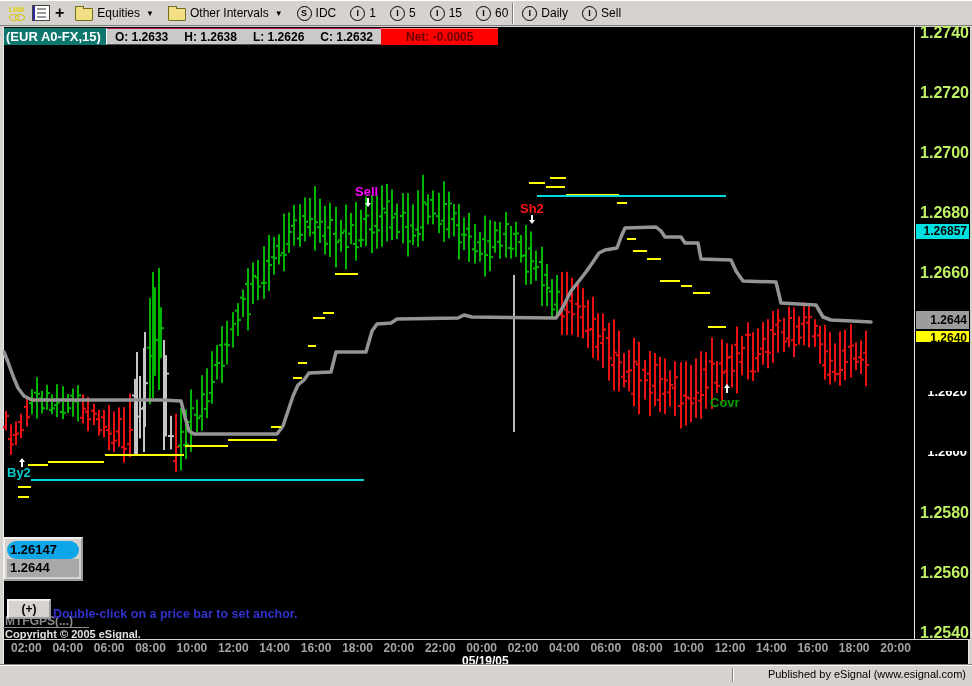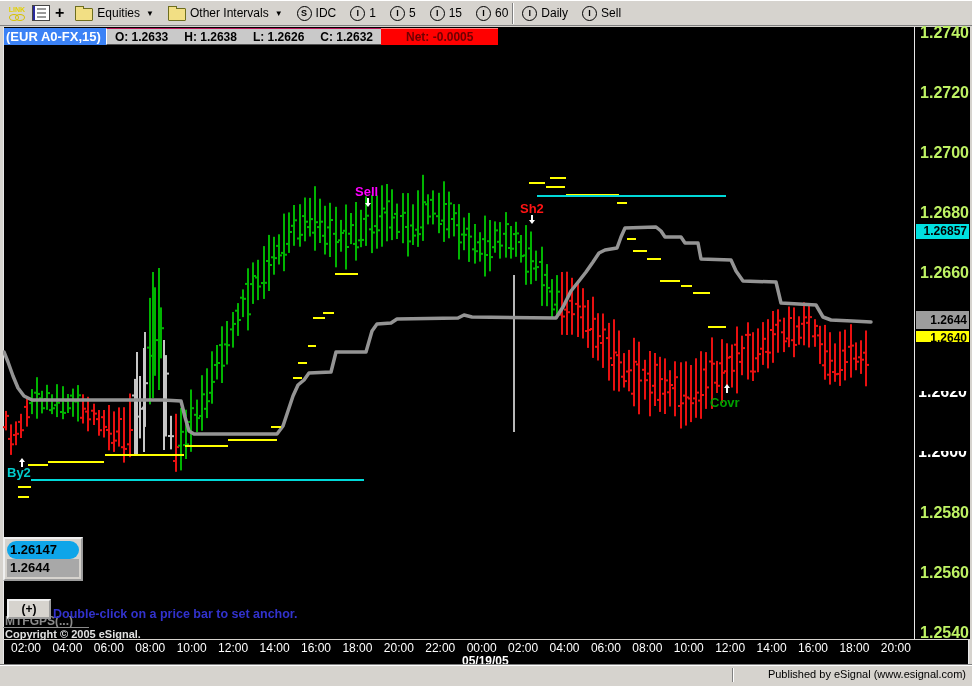--- a/index.html
+++ b/index.html
@@ -23,41 +23,41 @@
   .folder:before{content:"";position:absolute;left:-1px;top:-3px;width:7px;height:2px;background:#f2df84;border:1px solid #6e6e1e;border-bottom:none;}
   .circ{width:13px;height:13px;border:1.5px solid #000;border-radius:50%;font-size:9px;font-weight:bold;
         display:flex;align-items:center;justify-content:center;background:#d6d3ce;}
   .dd{font-size:8px;margin-left:2px;}
   .tb-div{position:absolute;left:512px;top:2px;height:21px;border-left:1px solid #808080;border-right:1px solid #fff;}
   
   .main{position:absolute;left:3px;top:27px;width:966px;height:638px;background:#000;
         box-shadow:inset 1px 0 0 #e8e8e8, inset -1px 0 0 #e8e8e8;}
   .chart-svg{position:absolute;left:0;top:0;z-index:1;}
   .title-row{position:absolute;left:1px;top:1px;height:17px;display:flex;align-items:stretch;z-index:4;}
-  .sym{color:#fff;font-size:13px;font-weight:bold;padding:1px 5px 0 2px;background:#3b82f6;letter-spacing:0;}
+  .sym{color:#fff;font-size:13px;font-weight:bold;padding:1px 5px 0 2px;background:#0f766e;letter-spacing:0;}
   .ohlc{background:#c9c9c9;border-top:1px solid #be185d;border-left:1px solid #fff;border-bottom:1px solid #505050;
         display:flex;align-items:center;gap:0;padding:0 8px;font-size:12px;font-weight:bold;color:#000;}
   .ohlc .pair{margin-right:16px;}
   .ohlc .pair:last-child{margin-right:0;}
   .netbox{background:#ff0000;color:#6d0000;font-size:12px;font-weight:bold;display:flex;align-items:center;
           padding:0 25px;border-top:1px solid #ff8080;}
   
   .price-axis{position:absolute;left:911px;top:0;width:55px;height:612px;background:#000;z-index:3;
               border-left:1px solid #e8e8e8;}
   .ptick{position:absolute;right:1px;width:50px;text-align:right;color:#bef264;font-size:16px;font-weight:bold;line-height:16px;}
   .ptick-clip{position:absolute;right:3px;width:50px;height:9px;overflow:hidden;}
-  .ptick-clip span{display:block;text-align:right;color:#fff;font-size:16px;font-weight:bold;line-height:16px;margin-top:-7px;}
+  .ptick-clip span{display:block;text-align:right;color:#fff;font-size:13px;font-weight:bold;line-height:16px;margin-top:-7px;}
   .pflag{position:absolute;left:1px;right:1px;text-align:right;color:#000;font-size:12px;font-weight:bold;padding-right:2px;box-sizing:border-box;}
   .pflag-cyan{background:#00e0e0;height:15px;line-height:15px;}
   .pflag-gray{background:#9c9c9c;height:18px;line-height:18px;}
   .pflag-yellow{background:#ffff00;height:11px;line-height:15px;overflow:hidden;}
   
   .axis-line{position:absolute;left:0;top:612px;width:966px;height:1px;background:#d6d3ce;z-index:3;}
   .time-axis{position:absolute;left:8px;top:614px;width:900px;display:flex;justify-content:space-between;z-index:3;}
-  .tlab{color:#ffffff;font-size:12px;font-weight:normal;white-space:nowrap;}
+  .tlab{color:#a3a3a3;font-size:12px;font-weight:bold;white-space:nowrap;}
   .date-lab{position:absolute;left:459px;top:627px;color:#fff;font-size:12px;font-weight:bold;z-index:3;}
   
   .value-panel{position:absolute;left:0;top:510px;background:#d6d3ce;border:2px outset #f0f0f0;padding:2px;z-index:5;}
   .vbox{width:66px;height:18px;line-height:18px;padding:0 3px;font-size:13px;font-weight:bold;color:#000;}
   .vbox.white{background:#0ea5e9;border-radius:9px;}
   .vbox.gray{background:#a8a8a8;}
   .study-div{position:absolute;left:0;top:600px;width:86px;height:1px;background:#8a8a8a;z-index:4;}
   .study-label{position:absolute;left:2px;top:587px;color:#8a8a8a;font-size:12px;font-weight:bold;z-index:4;}
   .expand-btn{position:absolute;left:4px;top:572px;width:44px;height:20px;background:#d6d3ce;
               border:2px outset #f0f0f0;font-size:12px;font-weight:bold;color:#000;z-index:6;

